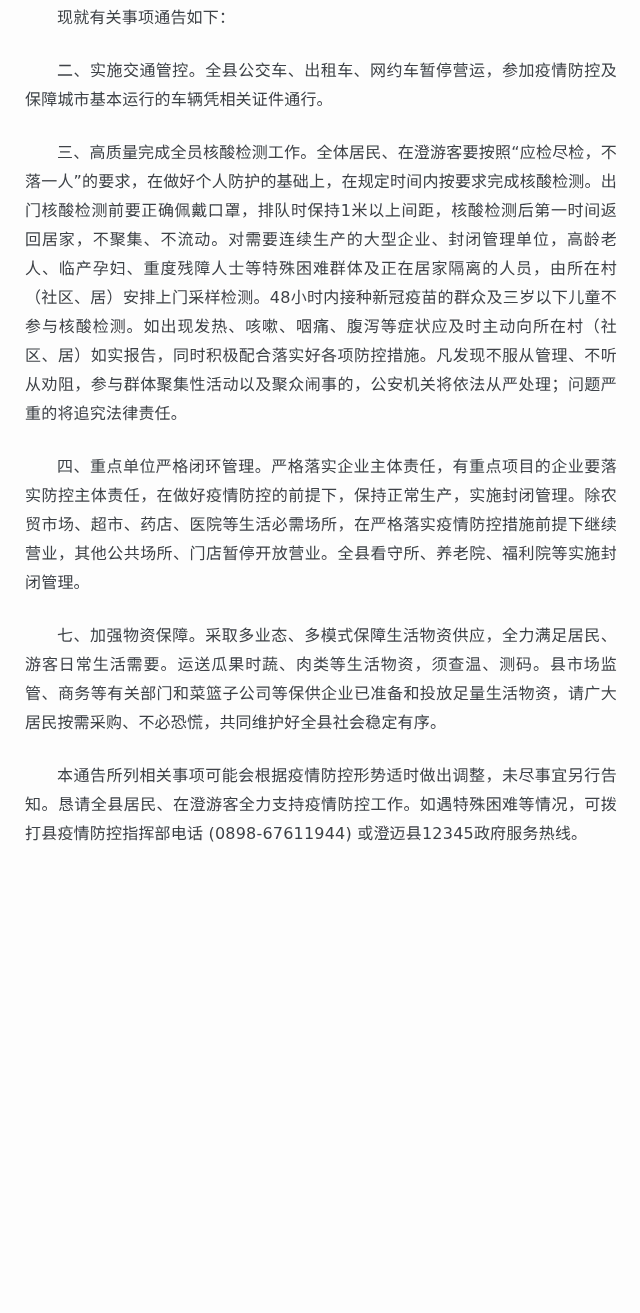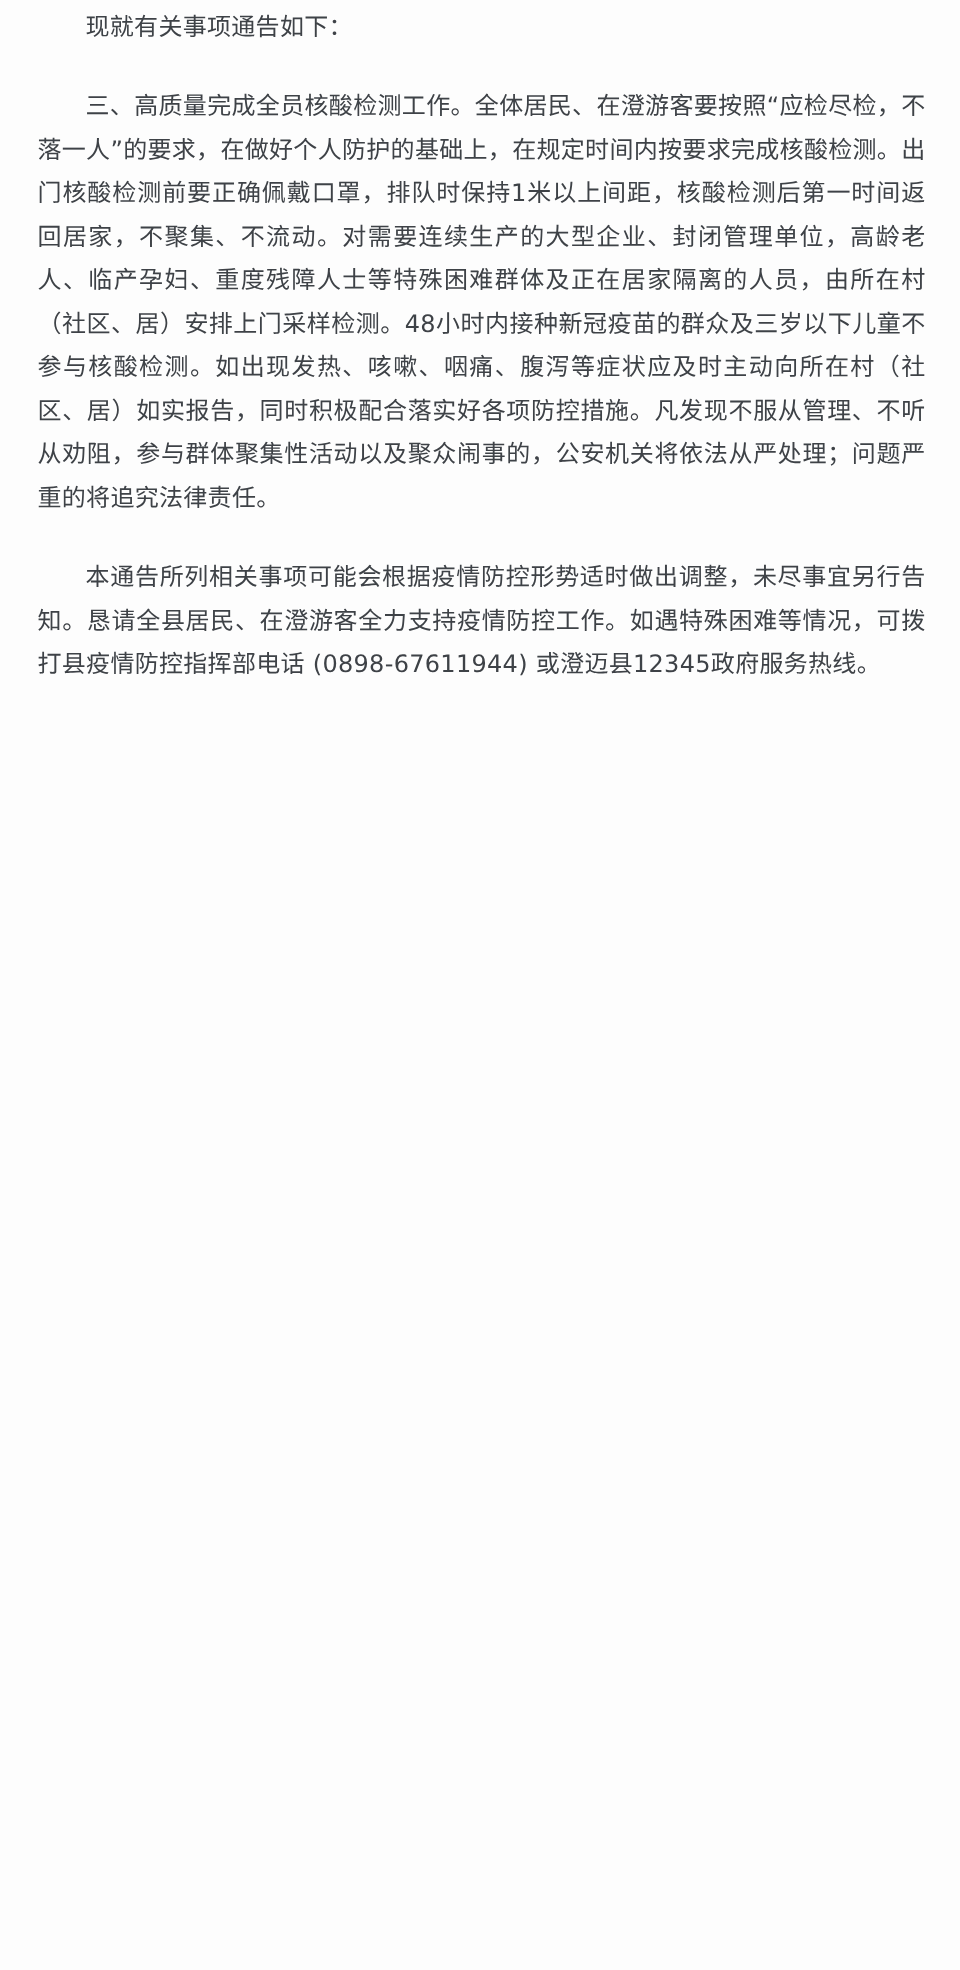--- a/index.html
+++ b/index.html
@@ -27,15 +27,18 @@
     margin: 0 0 24px 0;
     text-indent: 2em;
     word-break: break-all;
   }
 </style>
 </head>
 <body>
 
 <div class="page">
   <p class="para">现就有关事项通告如下：</p>
+  <p class="para">二、实施交通管控。全县公交车、出租车、网约车暂停营运，参加疫情防控及保障城市基本运行的车辆凭相关证件通行。</p>
   <p class="para">三、高质量完成全员核酸检测工作。全体居民、在澄游客要按照“应检尽检，不落一人”的要求，在做好个人防护的基础上，在规定时间内按要求完成核酸检测。出门核酸检测前要正确佩戴口罩，排队时保持1米以上间距，核酸检测后第一时间返回居家，不聚集、不流动。对需要连续生产的大型企业、封闭管理单位，高龄老人、临产孕妇、重度残障人士等特殊困难群体及正在居家隔离的人员，由所在村（社区、居）安排上门采样检测。48小时内接种新冠疫苗的群众及三岁以下儿童不参与核酸检测。如出现发热、咳嗽、咽痛、腹泻等症状应及时主动向所在村（社区、居）如实报告，同时积极配合落实好各项防控措施。凡发现不服从管理、不听从劝阻，参与群体聚集性活动以及聚众闹事的，公安机关将依法从严处理；问题严重的将追究法律责任。</p>
+  <p class="para">四、重点单位严格闭环管理。严格落实企业主体责任，有重点项目的企业要落实防控主体责任，在做好疫情防控的前提下，保持正常生产，实施封闭管理。除农贸市场、超市、药店、医院等生活必需场所，在严格落实疫情防控措施前提下继续营业，其他公共场所、门店暂停开放营业。全县看守所、养老院、福利院等实施封闭管理。</p>
+  <p class="para">七、加强物资保障。采取多业态、多模式保障生活物资供应，全力满足居民、游客日常生活需要。运送瓜果时蔬、肉类等生活物资，须查温、测码。县市场监管、商务等有关部门和菜篮子公司等保供企业已准备和投放足量生活物资，请广大居民按需采购、不必恐慌，共同维护好全县社会稳定有序。</p>
   <p class="para">本通告所列相关事项可能会根据疫情防控形势适时做出调整，未尽事宜另行告知。恳请全县居民、在澄游客全力支持疫情防控工作。如遇特殊困难等情况，可拨打县疫情防控指挥部电话 (0898-67611944) 或澄迈县12345政府服务热线。</p>
 </div>
 
 </body></html>

